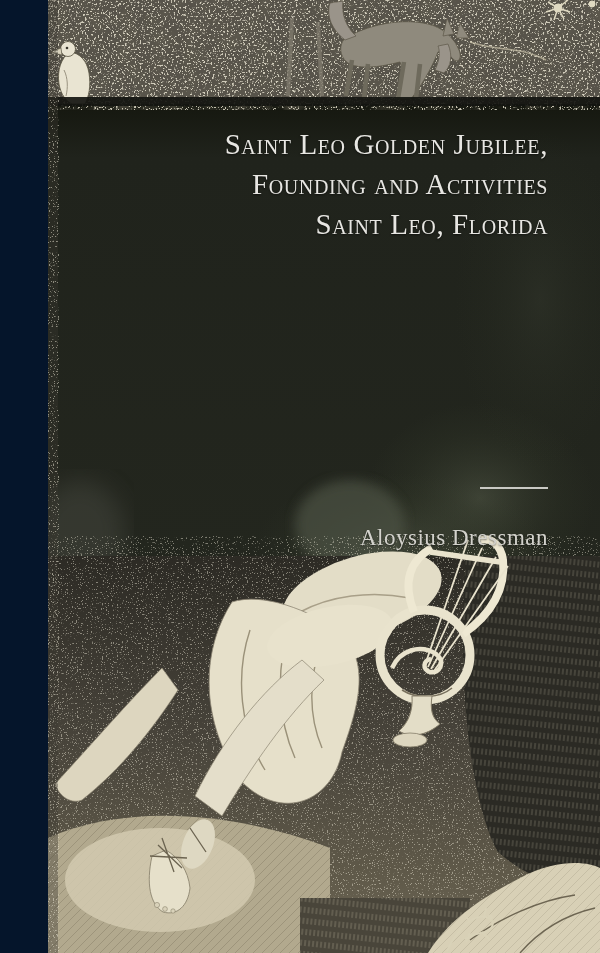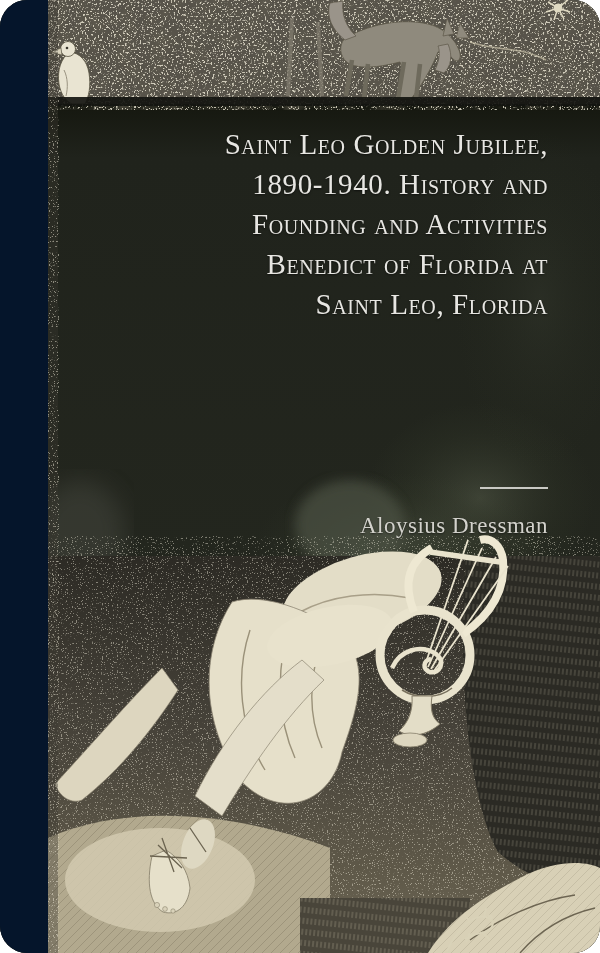--- a/index.html
+++ b/index.html
@@ -1,33 +1,33 @@
 <!DOCTYPE html>
 <html><head>
 <meta charset="utf-8">
 <style>
   html,body{margin:0;padding:0;background:#ffffff;}
   .stage{
     position:relative;width:600px;height:953px;overflow:hidden;
-    background:#21241d;font-family:"Liberation Serif", serif;border-radius:27px;
+    background:#21241d;font-family:"Liberation Serif", serif;
   }
   .stage svg.art{position:absolute;left:0;top:0;display:block;}
   .title-block{
     position:absolute;top:124px;right:52px;width:470px;
     text-align:right;color:#e7e6e2;
     font-variant:small-caps;font-size:29px;line-height:40px;
     letter-spacing:0.6px;text-shadow:0 1px 2px rgba(0,0,0,.55);
   }
   .title-block .tl{white-space:nowrap;}
   .divider{
     position:absolute;top:487px;right:52px;width:68px;height:2px;
     background:#c9c9c4;
   }
   .author{
-    position:absolute;top:513px;right:52px;
+    position:absolute;top:525px;right:52px;
     color:#d3d2cc;font-size:23px;letter-spacing:0.5px;white-space:nowrap;
     text-shadow:0 1px 2px rgba(0,0,0,.5);
   }
 </style>
 </head>
 <body>
 
 <div class="stage">
 
   <svg class="art" width="600" height="953" viewBox="0 0 600 953" aria-hidden="true">
@@ -186,23 +186,21 @@
     </g>
 
     <rect x="46" y="0" width="12" height="953" fill="#3a372f" opacity="0.4"></rect>
     <rect x="46" y="0" width="12" height="953" filter="url(#speck)" opacity="0.5"></rect>
 
     <rect x="0" y="0" width="48" height="953" fill="#05152b"></rect>
   </svg>
 
   <div class="title-block">
     <div class="tl">Saint Leo Golden Jubilee,</div>
-    <div class="tl">1890-1940. History and</div>
     <div class="tl">Founding and Activities</div>
-    <div class="tl">Benedict of Florida at</div>
     <div class="tl">Saint Leo, Florida</div>
   </div>
 
   <div class="divider"></div>
 
   <div class="author">Aloysius Dressman</div>
 
 </div>
 
 </body></html>

